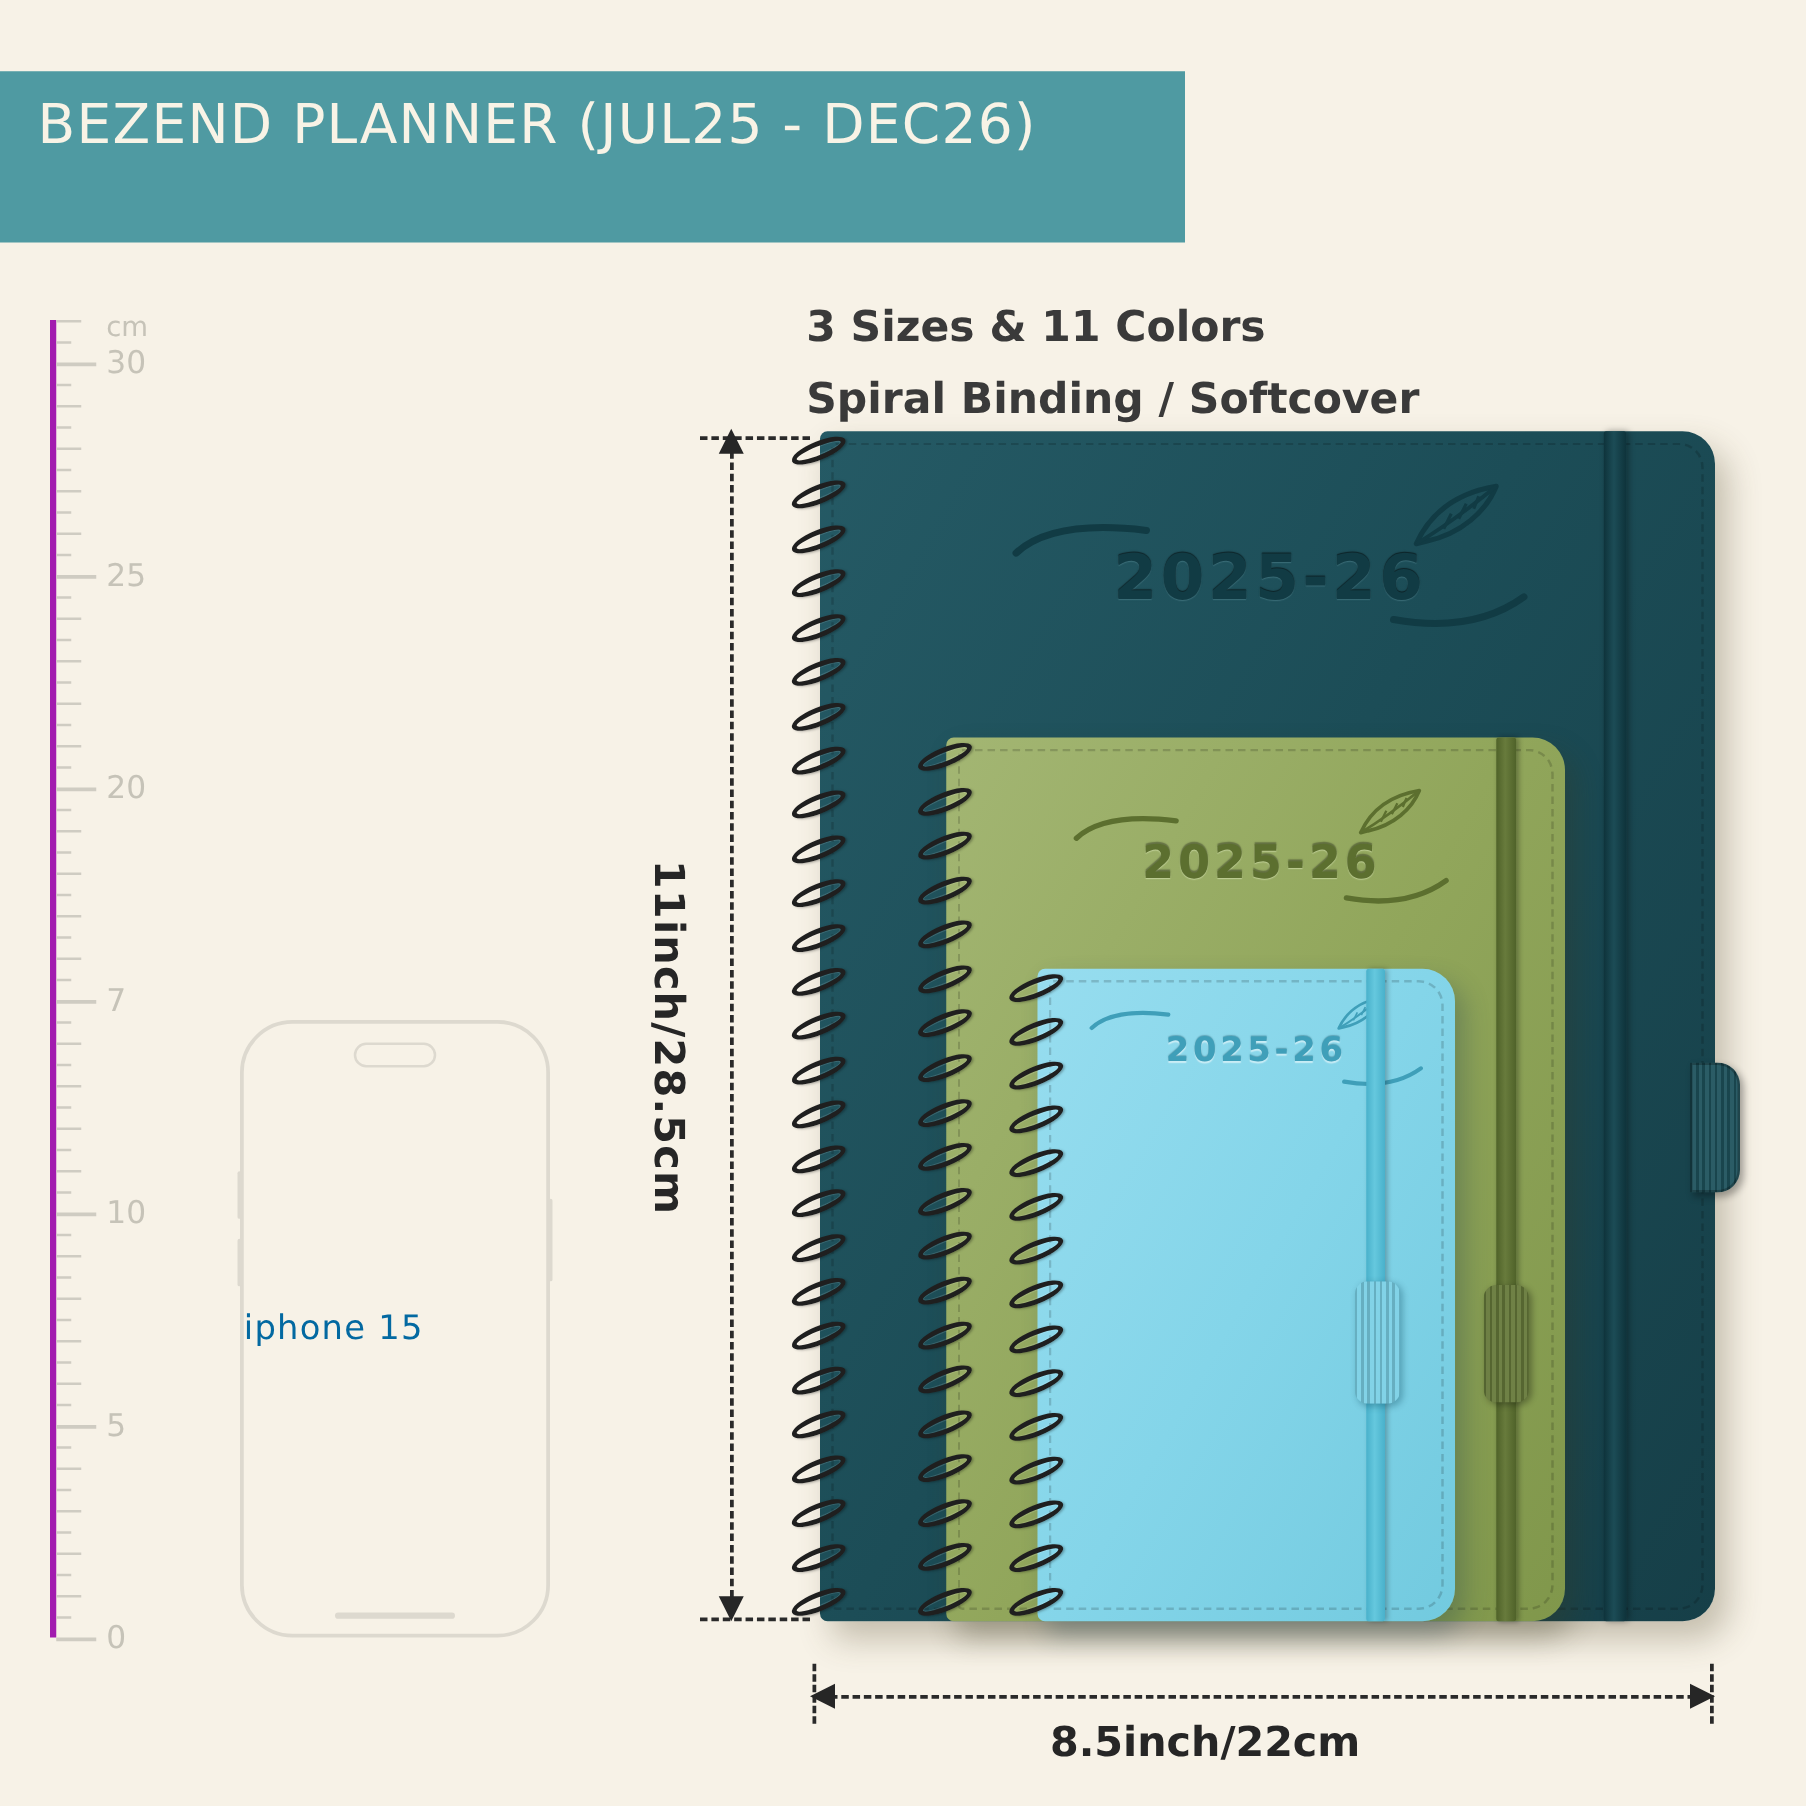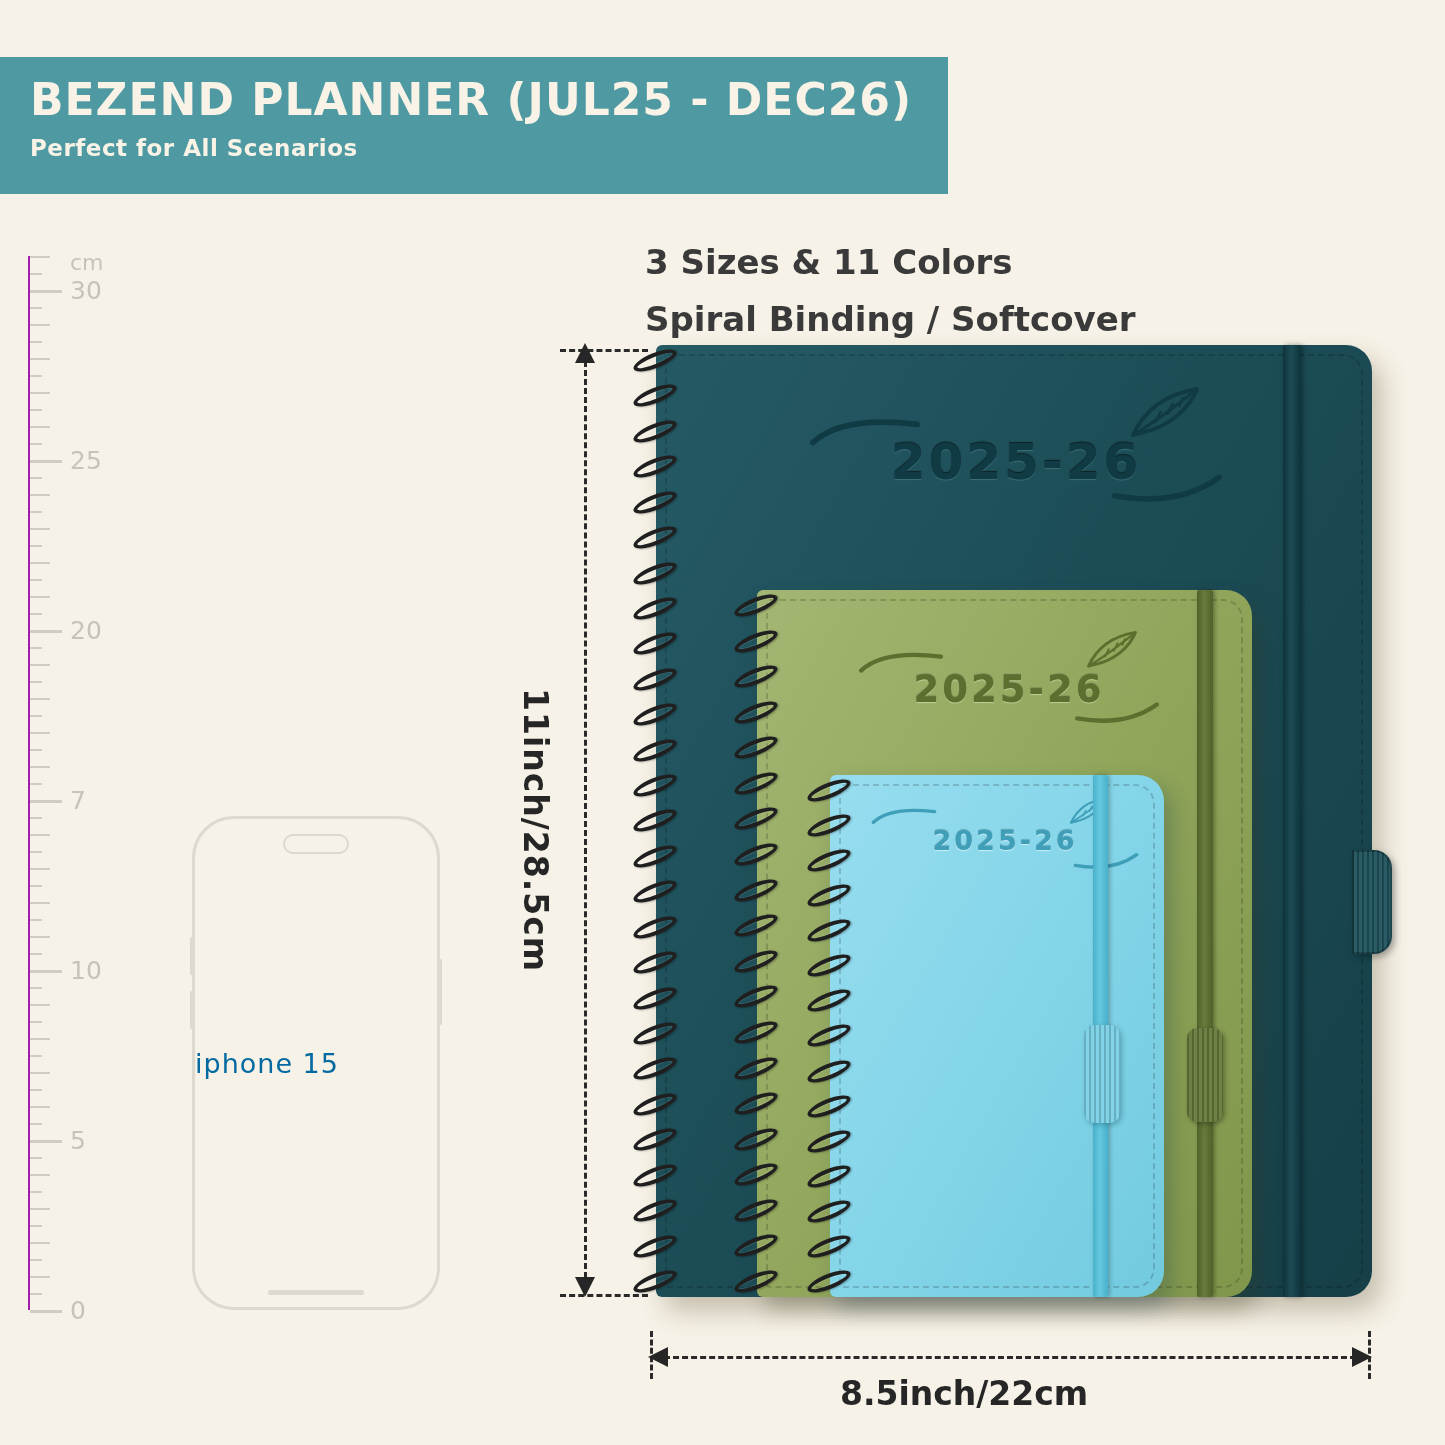--- a/index.html
+++ b/index.html
@@ -8,28 +8,28 @@
       position: relative; width: 1445px; height: 1445px;
       background: #f7f2e7; overflow: hidden;
       font-family: "DejaVu Sans", "Liberation Sans", sans-serif; color: #2e2e2e;
     }
 
     
     .banner {
       position: absolute; left: 0; top: 57px; width: 948px; height: 137px;
       background: #4f9aa2; color: #f8f3e6; padding: 16px 0 0 30px; z-index: 40;
     }
-    .banner h1 { font-size: 44px; font-weight: 700; letter-spacing: 1px; line-height: 54px; }
+    .banner h1 { font-size: 44px; font-weight: 400; letter-spacing: 1px; line-height: 54px; }
     .banner p  { font-size: 23px; font-weight: 600; margin-top: 8px; letter-spacing: .5px; }
 
     
     .features { position: absolute; left: 645px; top: 234px; font-size: 34px; font-weight: 600; color: #3a3a3a; line-height: 57px; z-index: 6; }
 
     
-    .ruler { position: absolute; left: 28px; top: 256px; width: 120px; height: 1054px; border-left: 2px solid #a21caf; z-index: 2; }
+    .ruler { position: absolute; left: 40px; top: 256px; width: 120px; height: 1054px; border-left: 5px solid #a21caf; z-index: 2; }
     .ruler .ticks { position: absolute; inset: 0; padding-left: 36px; }
     .tick { position: absolute; left: 0; height: 2px; background: #cfccc2; }
     .tick.small { width: 12px; }
     .tick.med   { width: 20px; }
     .tick.major { width: 32px; height: 3px; }
     .rlabel { position: absolute; left: 40px; transform: translateY(-50%); font-size: 25px; color: #c6c3b8; }
     .runit  { position: absolute; left: 40px; top: -6px; font-size: 22px; color: #c6c3b8; }
 
     
     .phone { position: absolute; left: 192px; top: 816px; width: 248px; height: 494px; border: 3px solid #ddd9cf; border-radius: 42px; z-index: 3; }
@@ -100,21 +100,20 @@
     .dim-v-label { position: absolute; left: 516px; top: 688px; writing-mode: vertical-rl; font-size: 33px; font-weight: 600; color: #262626; letter-spacing: 1px; z-index: 5; }
     .dim-h-label { position: absolute; left: 840px; top: 1374px; width: 330px; font-size: 33px; font-weight: 600; color: #262626; z-index: 5; }
   </style>
 </head>
 <body>
 
 <div class="stage">
 
   <header class="banner">
     <h1>BEZEND PLANNER (JUL25 - DEC26)</h1>
-    <p>Perfect for All Scenarios</p>
   </header>
 
   <div class="features">
     <div>3 Sizes &amp; 11 Colors</div>
     <div>Spiral Binding / Softcover</div>
   </div>
 
   <div class="ruler">
     <div class="runit">cm</div>
     <div class="ticks">

